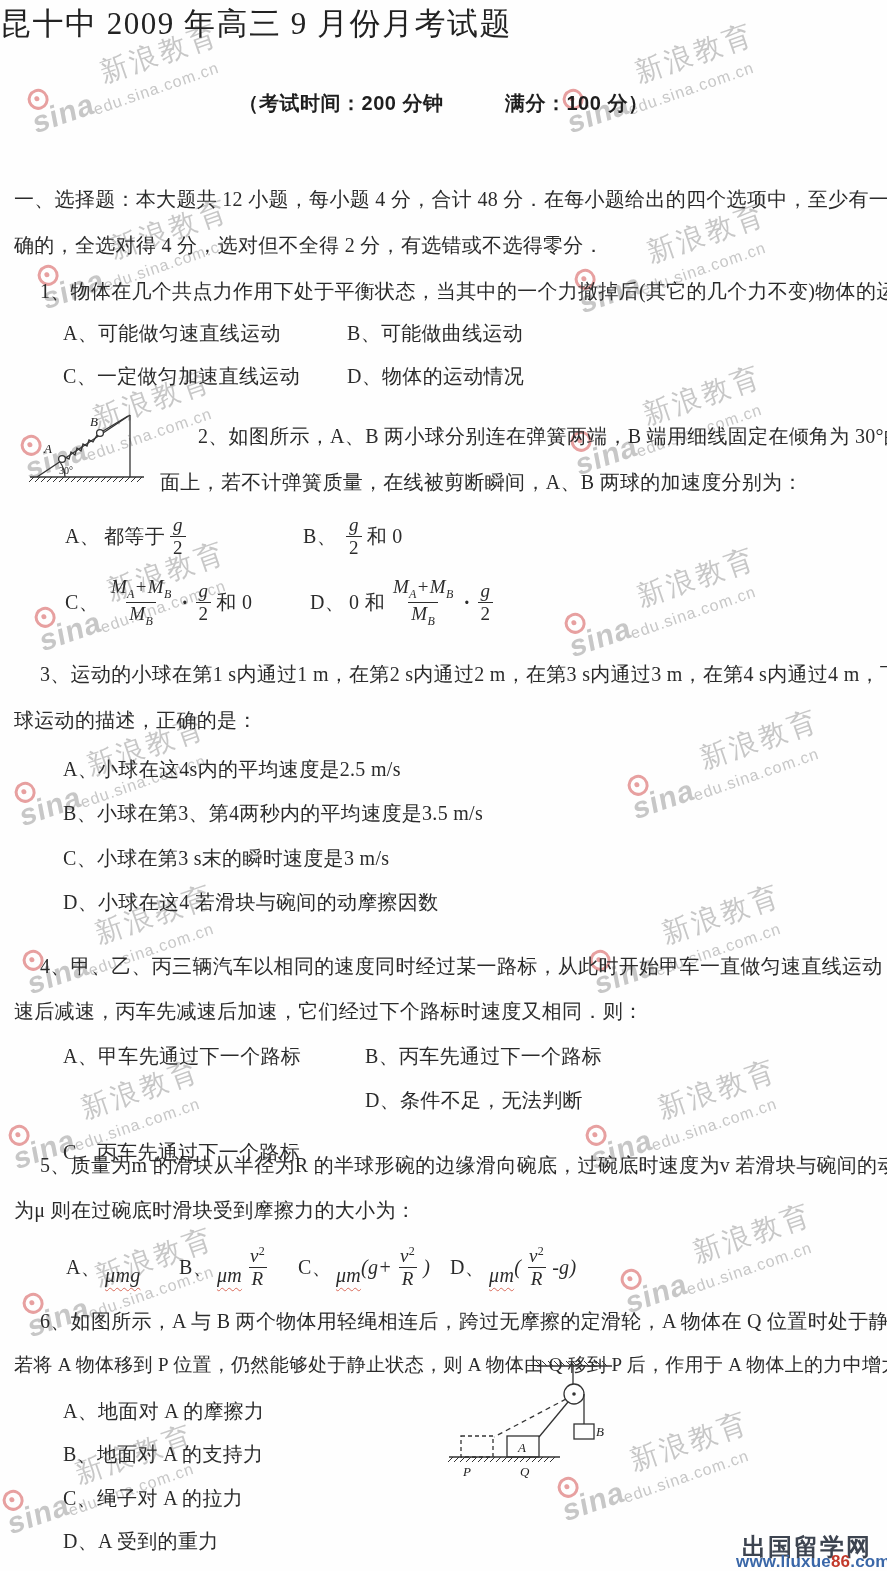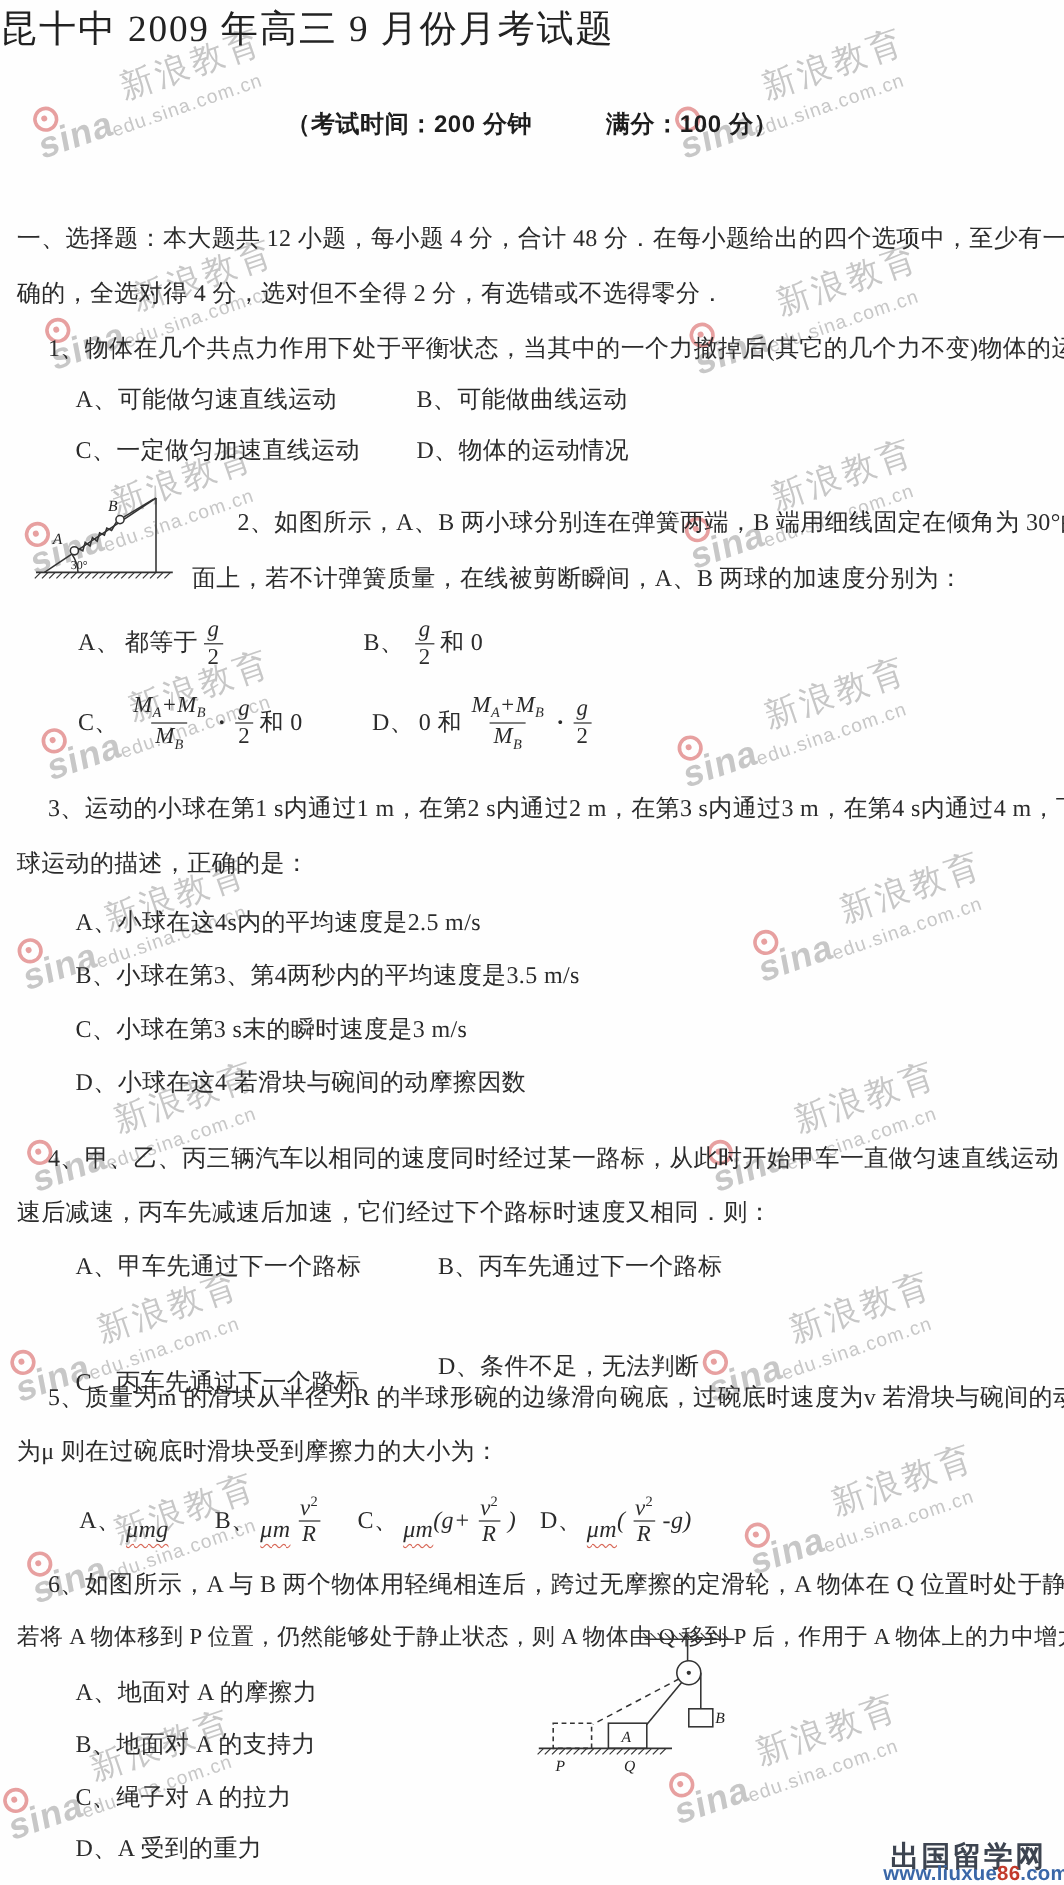--- a/index.html
+++ b/index.html
@@ -295,21 +295,21 @@
     <div class="line" style="left:63px;top:756px">A、小球在这4s内的平均速度是2.5 m/s</div>
     <div class="line" style="left:63px;top:800px">B、小球在第3、第4两秒内的平均速度是3.5 m/s</div>
     <div class="line" style="left:63px;top:845px">C、小球在第3 s末的瞬时速度是3 m/s</div>
     <div class="line" style="left:63px;top:889px">D、小球在这4 若滑块与碗间的动摩擦因数</div>
 
     <div class="line" style="left:40px;top:953px">4、甲、乙、丙三辆汽车以相同的速度同时经过某一路标，从此时开始甲车一直做匀速直线运动，乙车先加</div>
     <div class="line" style="left:14px;top:998px">速后减速，丙车先减速后加速，它们经过下个路标时速度又相同．则：</div>
     <div class="line" style="left:63px;top:1043px">A、甲车先通过下一个路标</div>
     <div class="line" style="left:365px;top:1043px">B、丙车先通过下一个路标</div>
     <div class="line" style="left:63px;top:1139px">C、丙车先通过下一个路标</div>
-    <div class="line" style="left:365px;top:1126px">D、条件不足，无法判断</div>
+    <div class="line" style="left:365px;top:1087px">D、条件不足，无法判断</div>
 
     <div class="line" style="left:40px;top:1152px">5、质量为m 的滑块从半径为R 的半球形碗的边缘滑向碗底，过碗底时速度为v 若滑块与碗间的动摩擦因数</div>
     <div class="line" style="left:14px;top:1197px">为μ 则在过碗底时滑块受到摩擦力的大小为：</div>
 
     <div class="line formula-row" style="left:66px;top:1240px;height:54px">
       <span class="lbl">A、</span>
       <span class="wavy">μmg</span>
     </div>
     <div class="line formula-row" style="left:179px;top:1240px;height:54px">
       <span class="lbl">B、</span>

